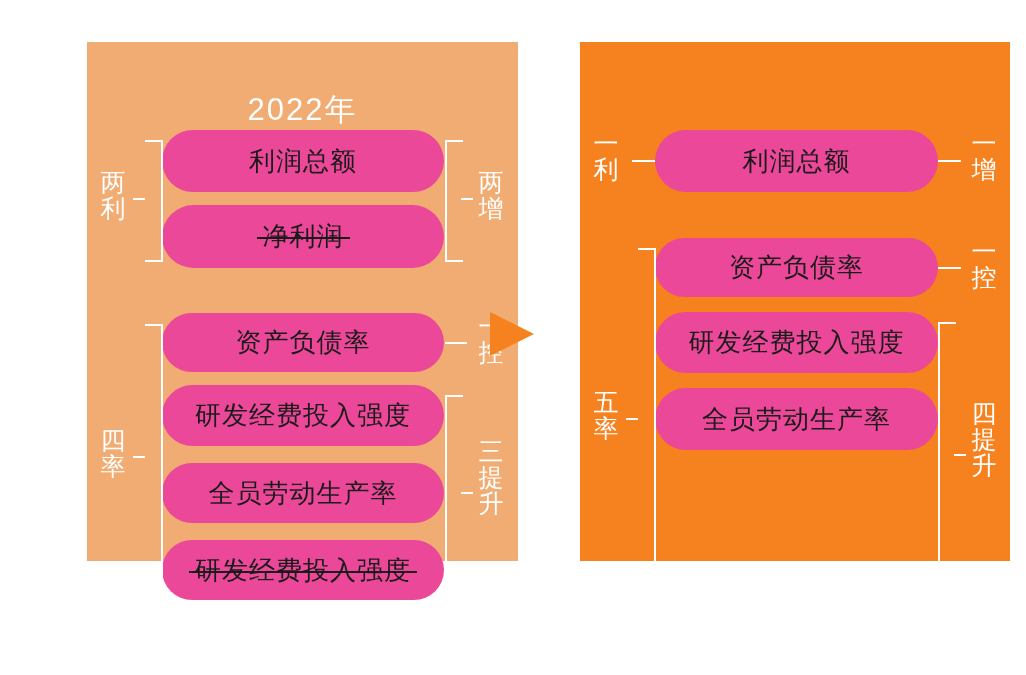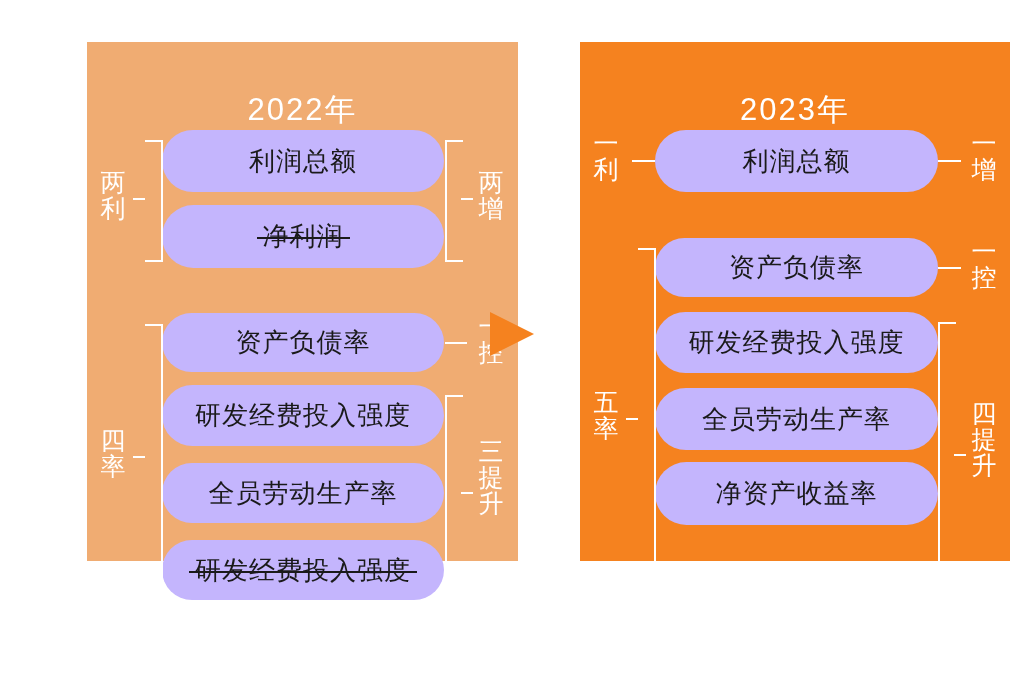--- a/index.html
+++ b/index.html
@@ -9,21 +9,21 @@
   .panel{position:absolute;top:42px;height:519px;margin-left:40px;}
   #panel-2022{left:47px;width:431px;background:#f0ac72;}
   #panel-2023{left:540px;width:430px;background:#f5821f;}
 
   .panel-title{
     position:absolute;left:0;right:0;top:52px;text-align:center;
     color:#ffffff;font-size:31px;letter-spacing:2px;font-weight:400;line-height:1;
   }
 
   .node{
-    position:absolute;background:#c4b5fd;border-radius:32px;
+    position:absolute;background:#ec4899;border-radius:32px;
     display:flex;align-items:center;justify-content:center;
     color:#1a1a1a;font-size:26px;letter-spacing:1px;white-space:nowrap;
     box-shadow:0 0 0 0 rgba(0,0,0,0);
   }
   .node.strike .txt{position:relative;}
   .node.strike .txt::after{
     content:"";position:absolute;left:-6px;right:-6px;top:52%;
     height:2px;background:#1a1a1a;
   }
 
@@ -113,41 +113,37 @@
       <span>三</span>
       <span>提</span>
       <span>升</span>
     </div>
   </div>
 
   <div id="arrow"></div>
 
   <div class="panel" id="panel-2023">
 
-    <div class="panel-title">2023年</div>
 
     <div class="node" style="left:75px;top:88px;width:283px;height:62px;">
       <span class="txt">利润总额</span>
     </div>
 
     <div class="node" style="left:75px;top:196px;width:283px;height:59px;">
       <span class="txt">资产负债率</span>
     </div>
 
     <div class="node" style="left:75px;top:270px;width:283px;height:61px;">
       <span class="txt">研发经费投入强度</span>
     </div>
 
     <div class="node" style="left:75px;top:346px;width:283px;height:62px;">
       <span class="txt">全员劳动生产率</span>
     </div>
 
-    <div class="node" style="left:75px;top:420px;width:283px;height:63px;">
-      <span class="txt">净资产收益率</span>
-    </div>
 
 
     <div class="dash" style="left:52px;top:118px;width:23px;"></div>
     <div class="sidelabel" style="left:11px;top:88px;">
       <span>一</span>
       <span>利</span>
     </div>
 
     <div class="bracket right-facing" style="left:58px;top:206px;width:16px;height:342px;"></div>
     <div class="tick" style="left:46px;top:376px;"></div>

